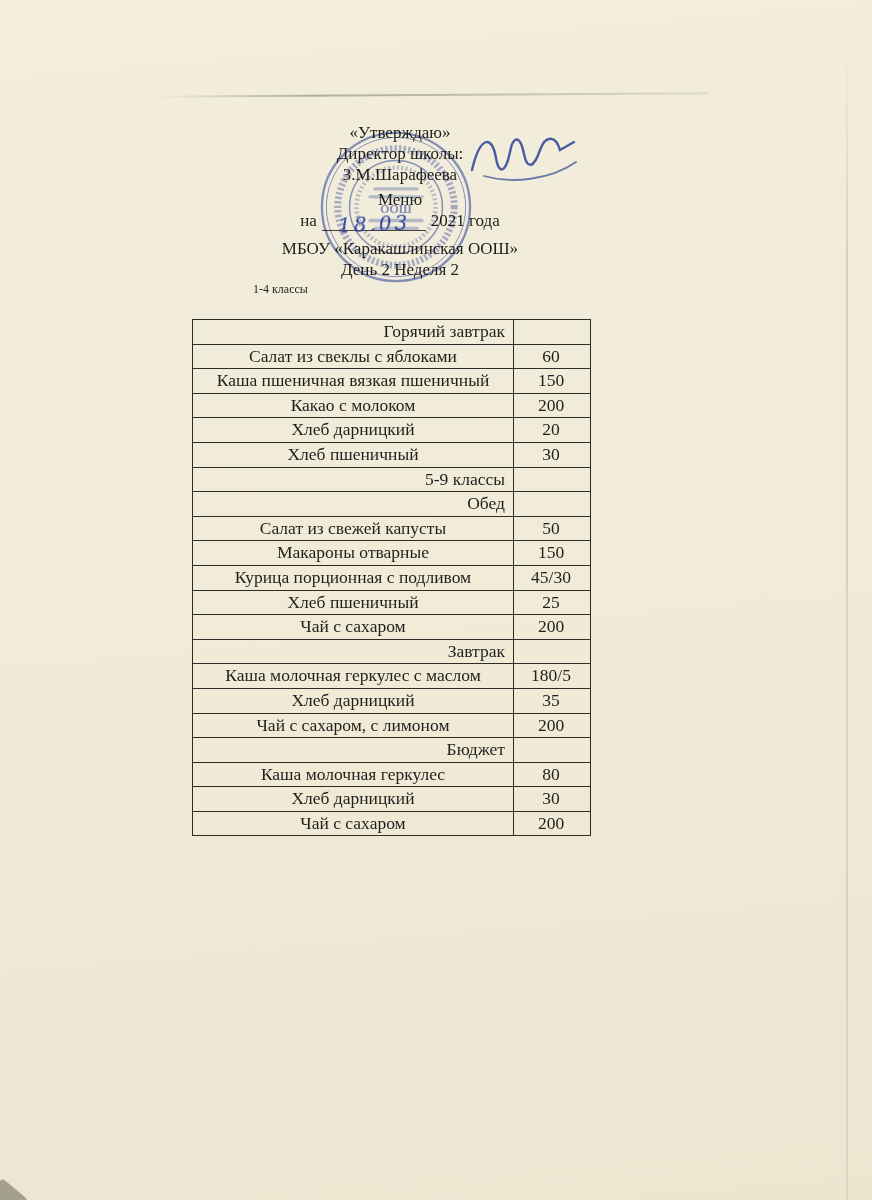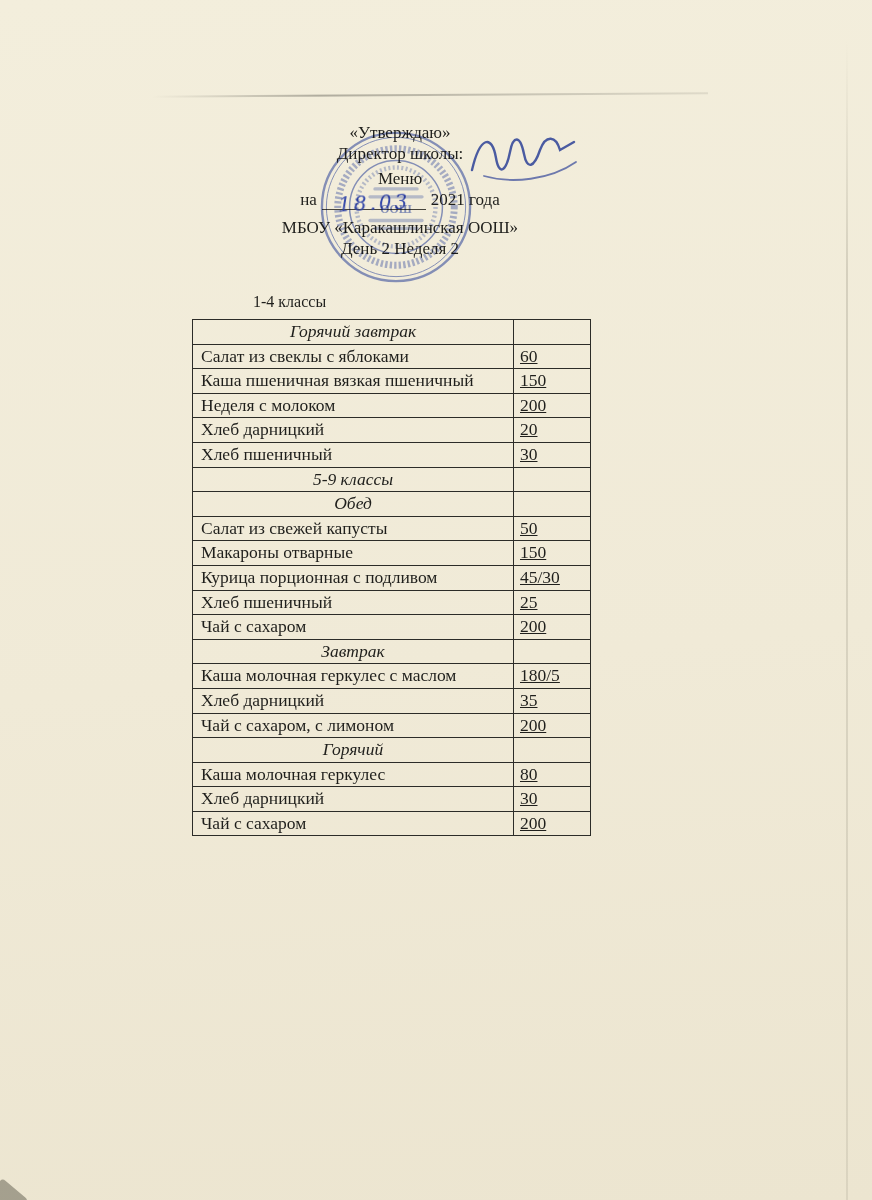--- a/index.html
+++ b/index.html
@@ -41,34 +41,34 @@
     display:inline-block; width:104px; height:20px;
     border-bottom:1.3px solid #46443c; margin:0 5px; vertical-align:bottom;
   }
   .handwritten {
     font-family:"DejaVu Serif", serif; font-style:italic;
     color:#3246a9; font-size:20px; letter-spacing:3px;
     display:inline-block; transform:rotate(-2.5deg) translateY(3px);
     filter:blur(.2px);
   }
   .grades-label {
-    position:absolute; left:253px; top:293px; font-size:16px; z-index:2;
+    position:absolute; left:253px; top:282px; font-size:12px; z-index:2;
   }
   
   table.menu {
     position:absolute; left:192px; top:319px; width:399px;
     border-collapse:collapse; font-size:17.5px; z-index:2;
   }
   table.menu td {
     border:1.6px solid #2c2c28;
     padding:0 8px; height:24.6px; line-height:1.12;
-    vertical-align:middle; white-space:nowrap;
-  }
-  table.menu td.portion { width:77px; padding-left:6px;text-decoration:underline; }
-  table.menu td.section { text-align:center;font-style:italic; }
+    vertical-align:middle; white-space:nowrap;text-align:center;
+  }
+  table.menu td.portion { width:77px; padding-left:6px; }
+  table.menu td.section { text-align:right; }
   
   .stamp {
     position:absolute; left:317px; top:128px; width:158px; height:158px;
     z-index:3; opacity:.6; mix-blend-mode:multiply; filter:blur(.7px);
     pointer-events:none;
   }
   
   .signature {
     position:absolute; left:462px; top:122px; width:124px; height:72px;
     z-index:3; opacity:.85; mix-blend-mode:multiply;
@@ -80,20 +80,21 @@
 
 <div class="page">
 
   <div class="scan-top-line"></div>
   <div class="scan-right-edge"></div>
   <div class="scan-corner"></div>
 
   <div class="header">
     <div class="h-line">«Утверждаю»</div>
     <div class="h-line">Директор школы:</div>
+    <div class="h-line">З.М.Шарафеева</div>
     <div class="h-line gap-lg">Меню</div>
     <div class="h-line">
       <span>на</span><span class="date-underline"><span class="handwritten">18.03</span></span><span>2021 года</span>
     </div>
     <div class="h-line gap-md">МБОУ «Каракашлинская ООШ»</div>
     <div class="h-line">День 2 Неделя 2</div>
   </div>
 
   <div class="grades-label">1-4 классы</div>
 
@@ -105,21 +106,21 @@
         </tr>
         <tr>
           <td class="name">Салат из свеклы с яблоками</td>
           <td class="portion">60</td>
         </tr>
         <tr>
           <td class="name">Каша пшеничная вязкая пшеничный</td>
           <td class="portion">150</td>
         </tr>
         <tr>
-          <td class="name">Неделя с молоком</td>
+          <td class="name">Какао с молоком</td>
           <td class="portion">200</td>
         </tr>
         <tr>
           <td class="name">Хлеб дарницкий</td>
           <td class="portion">20</td>
         </tr>
         <tr>
           <td class="name">Хлеб пшеничный</td>
           <td class="portion">30</td>
         </tr>
@@ -161,21 +162,21 @@
         </tr>
         <tr>
           <td class="name">Хлеб дарницкий</td>
           <td class="portion">35</td>
         </tr>
         <tr>
           <td class="name">Чай с сахаром, с  лимоном</td>
           <td class="portion">200</td>
         </tr>
         <tr>
-          <td class="name section">Горячий</td>
+          <td class="name section">Бюджет</td>
           <td class="portion"></td>
         </tr>
         <tr>
           <td class="name">Каша молочная геркулес</td>
           <td class="portion">80</td>
         </tr>
         <tr>
           <td class="name">Хлеб дарницкий</td>
           <td class="portion">30</td>
         </tr>

